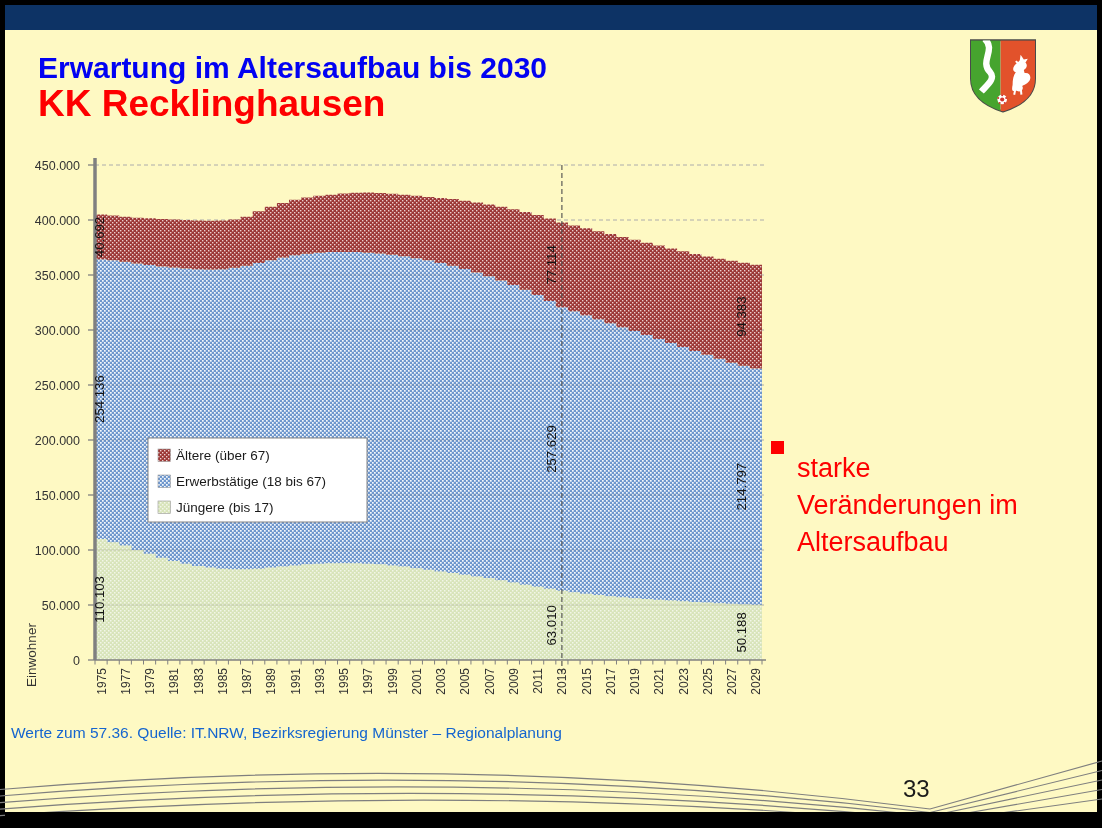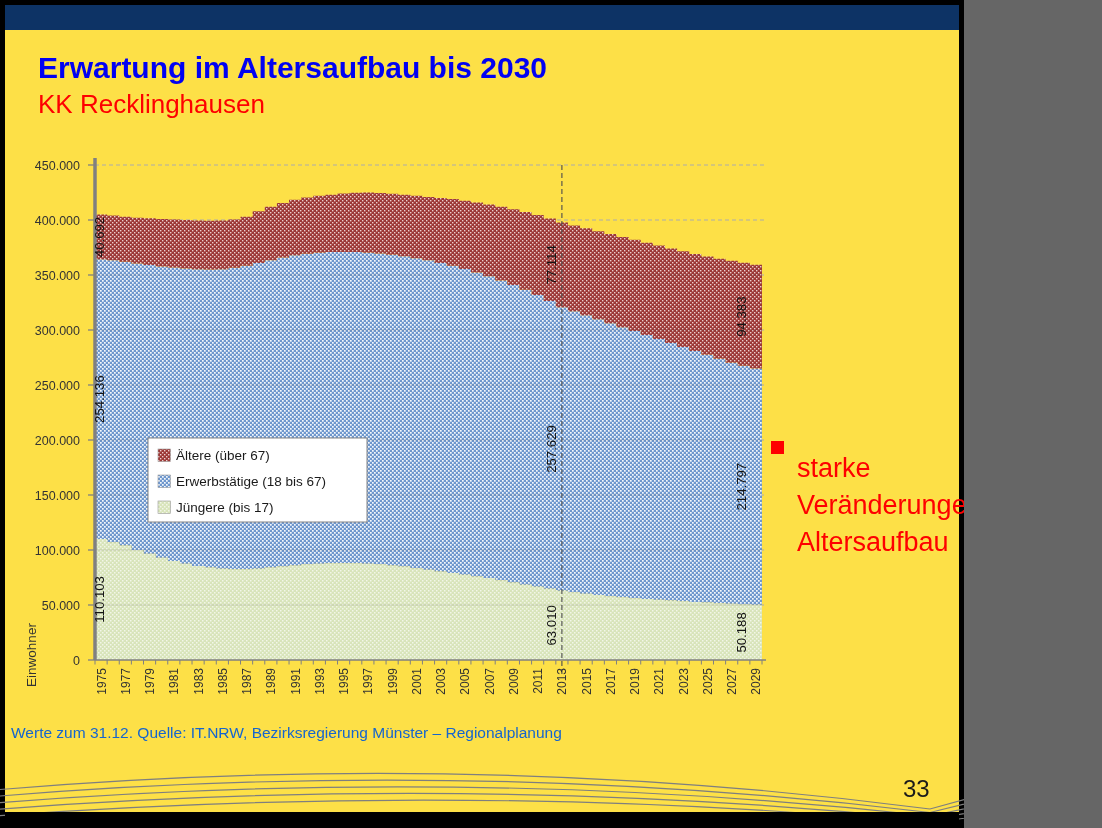--- a/index.html
+++ b/index.html
@@ -1,25 +1,25 @@
 <!DOCTYPE html>
 <html><head>
 <meta charset="utf-8">
 <style>
   html,body{margin:0;padding:0;background:#666;}
   *{box-sizing:border-box;}
   .slide{
-    position:relative;width:964px;height:828px;background:#fde047;overflow:hidden;
+    position:relative;width:1102px;height:828px;background:#fef9c3;overflow:hidden;
     box-shadow:inset 0 0 0 5px #000;
     font-family:"Liberation Sans",sans-serif;
   }
   .top-bar{position:absolute;left:5px;right:5px;top:5px;height:25px;background:#0d3365;}
   .title-block{position:absolute;left:38px;top:50px;line-height:36px;}
   .title-l1{font-size:30px;font-weight:bold;color:#0202f2;white-space:nowrap;}
-  .title-l2{font-size:26px;font-weight:normal;color:#fe0000;white-space:nowrap;}
+  .title-l2{font-size:37px;font-weight:bold;color:#fe0000;white-space:nowrap;}
   .org-block{position:absolute;left:815px;top:45px;font-size:15.5px;line-height:20px;color:#3f3f3f;}
   .coat{position:absolute;left:963px;top:37px;width:80px;height:77px;}
   #chart{position:absolute;left:0;top:150px;width:790px;height:578px;}
   .bullet-sq{position:absolute;left:771px;top:441px;width:13px;height:13px;background:#fe0000;}
   .bullet-text{position:absolute;left:797px;top:450px;width:245px;font-size:27px;line-height:37px;color:#fe0000;}
   .footer-note{position:absolute;left:11px;top:724px;font-size:15.5px;color:#1565cf;white-space:nowrap;}
   .arcs{position:absolute;left:0;top:745px;width:1102px;height:78px;}
   .bottom-bar{position:absolute;left:5px;right:5px;top:812px;height:12px;background:#000;}
   .page-num{position:absolute;left:903px;top:775px;font-size:24px;color:#1a1a1a;z-index:5;}
   svg text{font-family:"Liberation Sans",sans-serif;}
@@ -231,21 +231,21 @@
         <text x="555.9" y="114.88440000000003" text-anchor="middle" font-size="13.2" fill="#141414" transform="rotate(-90 555.9 114.88440000000003)">77.114</text>
         <text x="746.4363636363636" y="482.3966" text-anchor="middle" font-size="13.2" fill="#141414" transform="rotate(-90 746.4363636363636 482.3966)">50.188</text>
         <text x="746.4363636363636" y="336.65485" text-anchor="middle" font-size="13.2" fill="#141414" transform="rotate(-90 746.4363636363636 336.65485)">214.797</text>
         <text x="746.4363636363636" y="166.60584999999998" text-anchor="middle" font-size="13.2" fill="#141414" transform="rotate(-90 746.4363636363636 166.60584999999998)">94.383</text>
       </g>
     </svg>
 
   <span class="bullet-sq"></span>
   <div class="bullet-text">starke Veränderungen im Altersaufbau</div>
 
-  <div class="footer-note">Werte zum 31.12. Quelle: IT.NRW, Bezirksregierung Münster – Regionalplanung</div>
+  <div class="footer-note">Werte zum 57.36. Quelle: IT.NRW, Bezirksregierung Münster – Regionalplanung</div>
 
   <svg class="arcs" viewBox="0 0 1102 78" preserveAspectRatio="none">
     <g fill="none" stroke="#7f7f7f" stroke-width="1.2">
       <path d="M-6,45 Q470,4 930,64 L1102,16"></path>
       <path d="M-6,51.5 Q470,12 930,67.5 L1102,25.5"></path>
       <path d="M-6,58 Q470,20 930,71 L1102,35"></path>
       <path d="M-6,64.5 Q470,28 930,74.5 L1102,44.5"></path>
       <path d="M-6,71 Q470,36 930,78 L1102,54"></path>
     </g>
   </svg>

